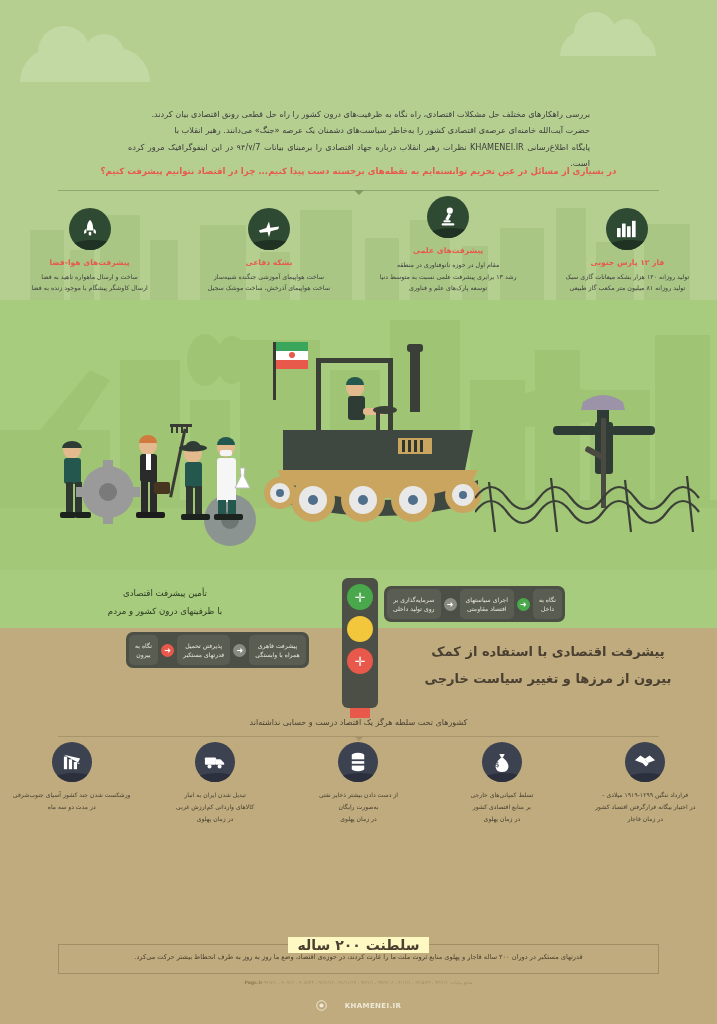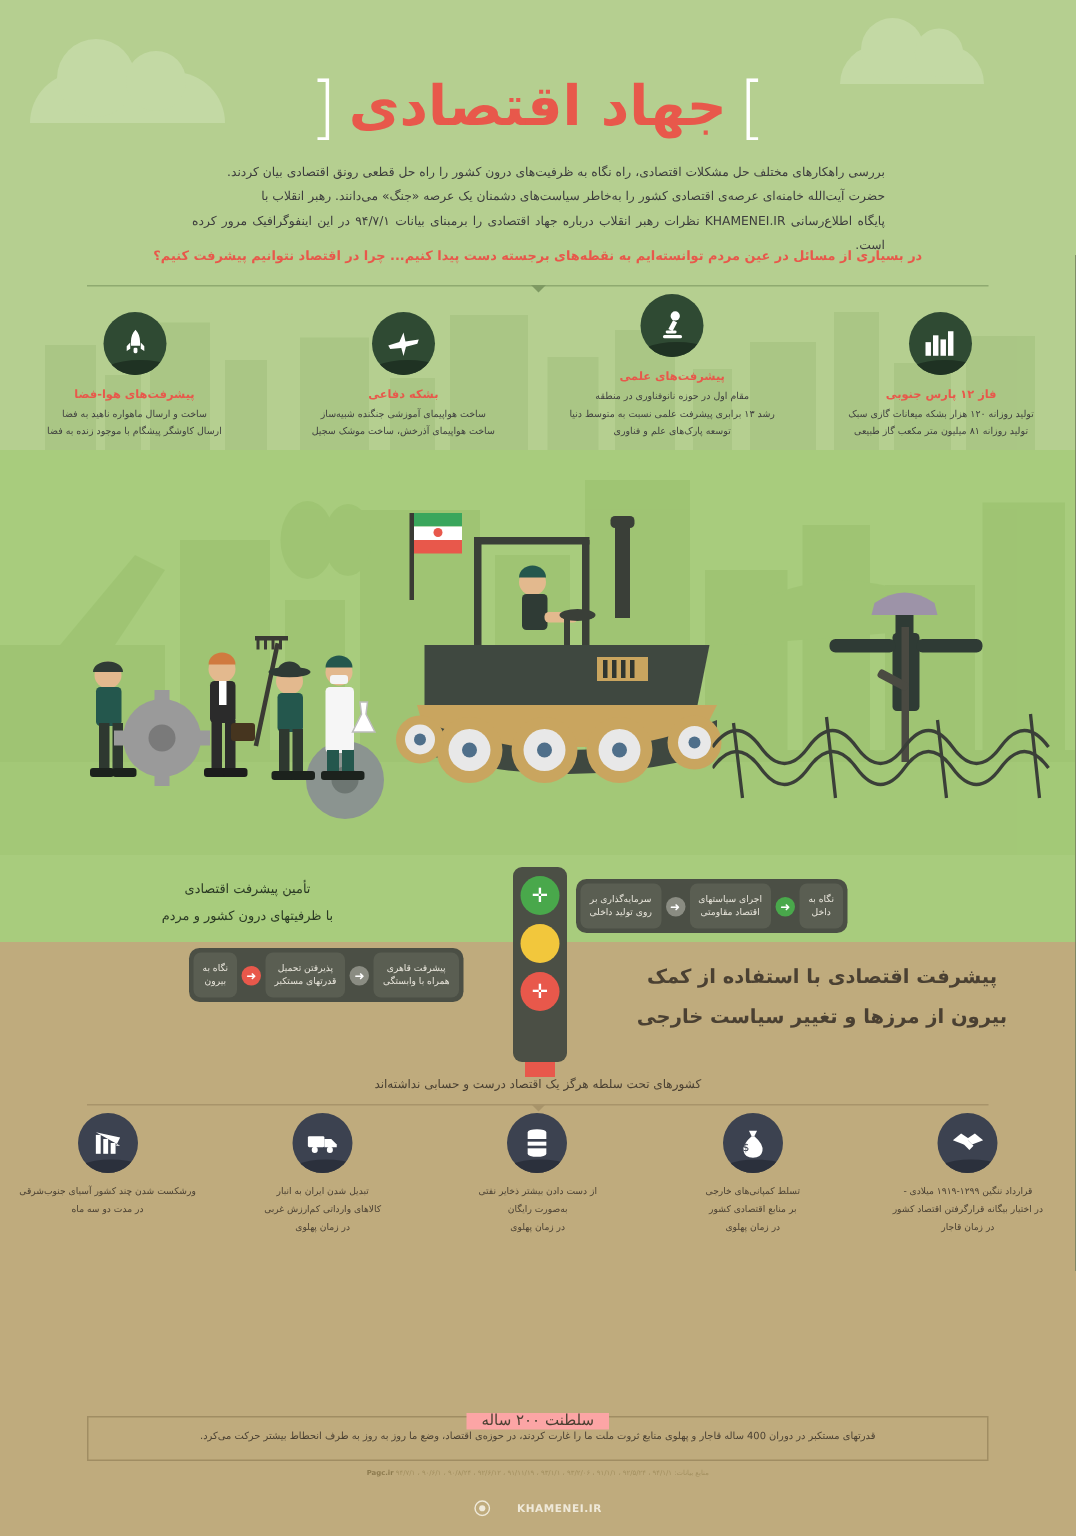--- a/index.html
+++ b/index.html
@@ -154,21 +154,21 @@
   .bcard-line { color:#4a4032; font-size:6.1px; line-height:1.95; padding:0 9px; }
 
   .reign-box {
     position:absolute; left:58px; top:944px; width:601px; height:30px;
     border:1px solid #a08d63; z-index:5;
   }
   .reign-label {
     position:absolute; left:0; right:0; top:935px; text-align:center; z-index:6;
   }
   .reign-label span {
-    background:#fca5a5; color:#4a4032; font-size:10px; font-weight:normal;
+    background:#fef9c3; color:#4a4032; font-size:14px; font-weight:bold;
     padding:0 10px; direction:rtl;
   }
   .reign-text {
     position:absolute; left:58px; top:952px; width:601px; text-align:center;
     color:#4a4032; font-size:6.6px; line-height:1.8; direction:rtl; z-index:6;
   }
   .source-line {
     position:absolute; left:0; right:0; top:980px; text-align:center;
     color:#a39060; font-size:4.6px; direction:rtl; z-index:6;
   }
@@ -204,31 +204,28 @@
         <rect x="365" y="58" width="34" height="62"></rect>
         <rect x="410" y="40" width="40" height="80"></rect>
         <rect x="462" y="66" width="26" height="54"></rect>
         <rect x="500" y="48" width="44" height="72"></rect>
         <rect x="556" y="28" width="30" height="92"></rect>
         <rect x="596" y="62" width="38" height="58"></rect>
         <rect x="644" y="44" width="46" height="76"></rect>
       </g>
     </svg>
 
-    <div class="title-wrap">
-      <span class="bracket">]</span><span class="title-text">جهاد اقتصادی</span><span class="bracket">[</span>
-    </div>
 
     <div class="intro">
       <div>بررسی راهکارهای مختلف حل مشکلات اقتصادی، راه نگاه به ظرفیت‌های درون کشور را راه حل قطعی رونق اقتصادی بیان کردند.</div>
       <div>حضرت آیت‌الله خامنه‌ای عرصه‌ی اقتصادی کشور را به‌خاطر سیاست‌های دشمنان یک عرصه «جنگ» می‌دانند. رهبر انقلاب با</div>
-      <div>پایگاه اطلاع‌رسانی KHAMENEI.IR نظرات رهبر انقلاب درباره جهاد اقتصادی را برمبنای بیانات ۹۴/۷/۱ در این اینفوگرافیک مرور کرده است.</div>
-    </div>
-
-    <div class="question-line">در بسیاری از مسائل در عین مردم توانسته‌ایم به نقطه‌های برجسته دست پیدا کنیم... چرا در اقتصاد نتوانیم پیشرفت کنیم؟</div>
+      <div>پایگاه اطلاع‌رسانی KHAMENEI.IR نظرات رهبر انقلاب درباره جهاد اقتصادی را برمبنای بیانات ۹۴/۷/7 در این اینفوگرافیک مرور کرده است.</div>
+    </div>
+
+    <div class="question-line">در بسیاری از مسائل در عین تحریم توانسته‌ایم به نقطه‌های برجسته دست پیدا کنیم... چرا در اقتصاد نتوانیم پیشرفت کنیم؟</div>
   </div>
 
   <div class="hr-top"></div>
   <div class="hr-top-arrow"></div>
 
   <div class="cards-top">
 
     <div class="card">
       <div class="badge">
         <svg width="22" height="22" viewBox="0 0 24 24" fill="#ffffff">
@@ -596,21 +593,21 @@
       <div class="bcard-line">قرارداد ننگین ۱۲۹۹-۱۹۱۹ میلادی -</div>
       <div class="bcard-line">در اختیار بیگانه قرارگرفتن اقتصاد کشور</div>
       <div class="bcard-line">در زمان قاجار</div>
     </div>
   </div>
 
   <div class="reign-box"></div>
   <div class="reign-label">
     <span>سلطنت ۲۰۰ ساله</span>
   </div>
-  <div class="reign-text">قدرتهای مستکبر در دوران 400 ساله قاجار و پهلوی منابع ثروت ملت ما را غارت کردند، در حوزه‌ی اقتصاد، وضع ما روز به روز به طرف انحطاط بیشتر حرکت می‌کرد.</div>
+  <div class="reign-text">قدرتهای مستکبر در دوران ۲۰۰ ساله قاجار و پهلوی منابع ثروت ملت ما را غارت کردند، در حوزه‌ی اقتصاد، وضع ما روز به روز به طرف انحطاط بیشتر حرکت می‌کرد.</div>
 
   <div class="source-line">
     <span>منابع بیانات:</span>
     <span>۹۴/۱/۱ ، ۹۲/۵/۲۴ ، ۹۱/۱/۱ ، ۹۳/۲/۰۶ ، ۹۳/۱/۱ ، ۹۱/۱۱/۱۹ ، ۹۲/۶/۱۲ ، ۹۰/۸/۲۴ ، ۹۰/۶/۱ ، ۹۴/۷/۱</span>
     <b>Pagc.ir</b>
   </div>
 
   <div class="footer-logo">
     <span>
       <svg width="11" height="11" viewBox="0 0 16 16" fill="#efe9d9">

